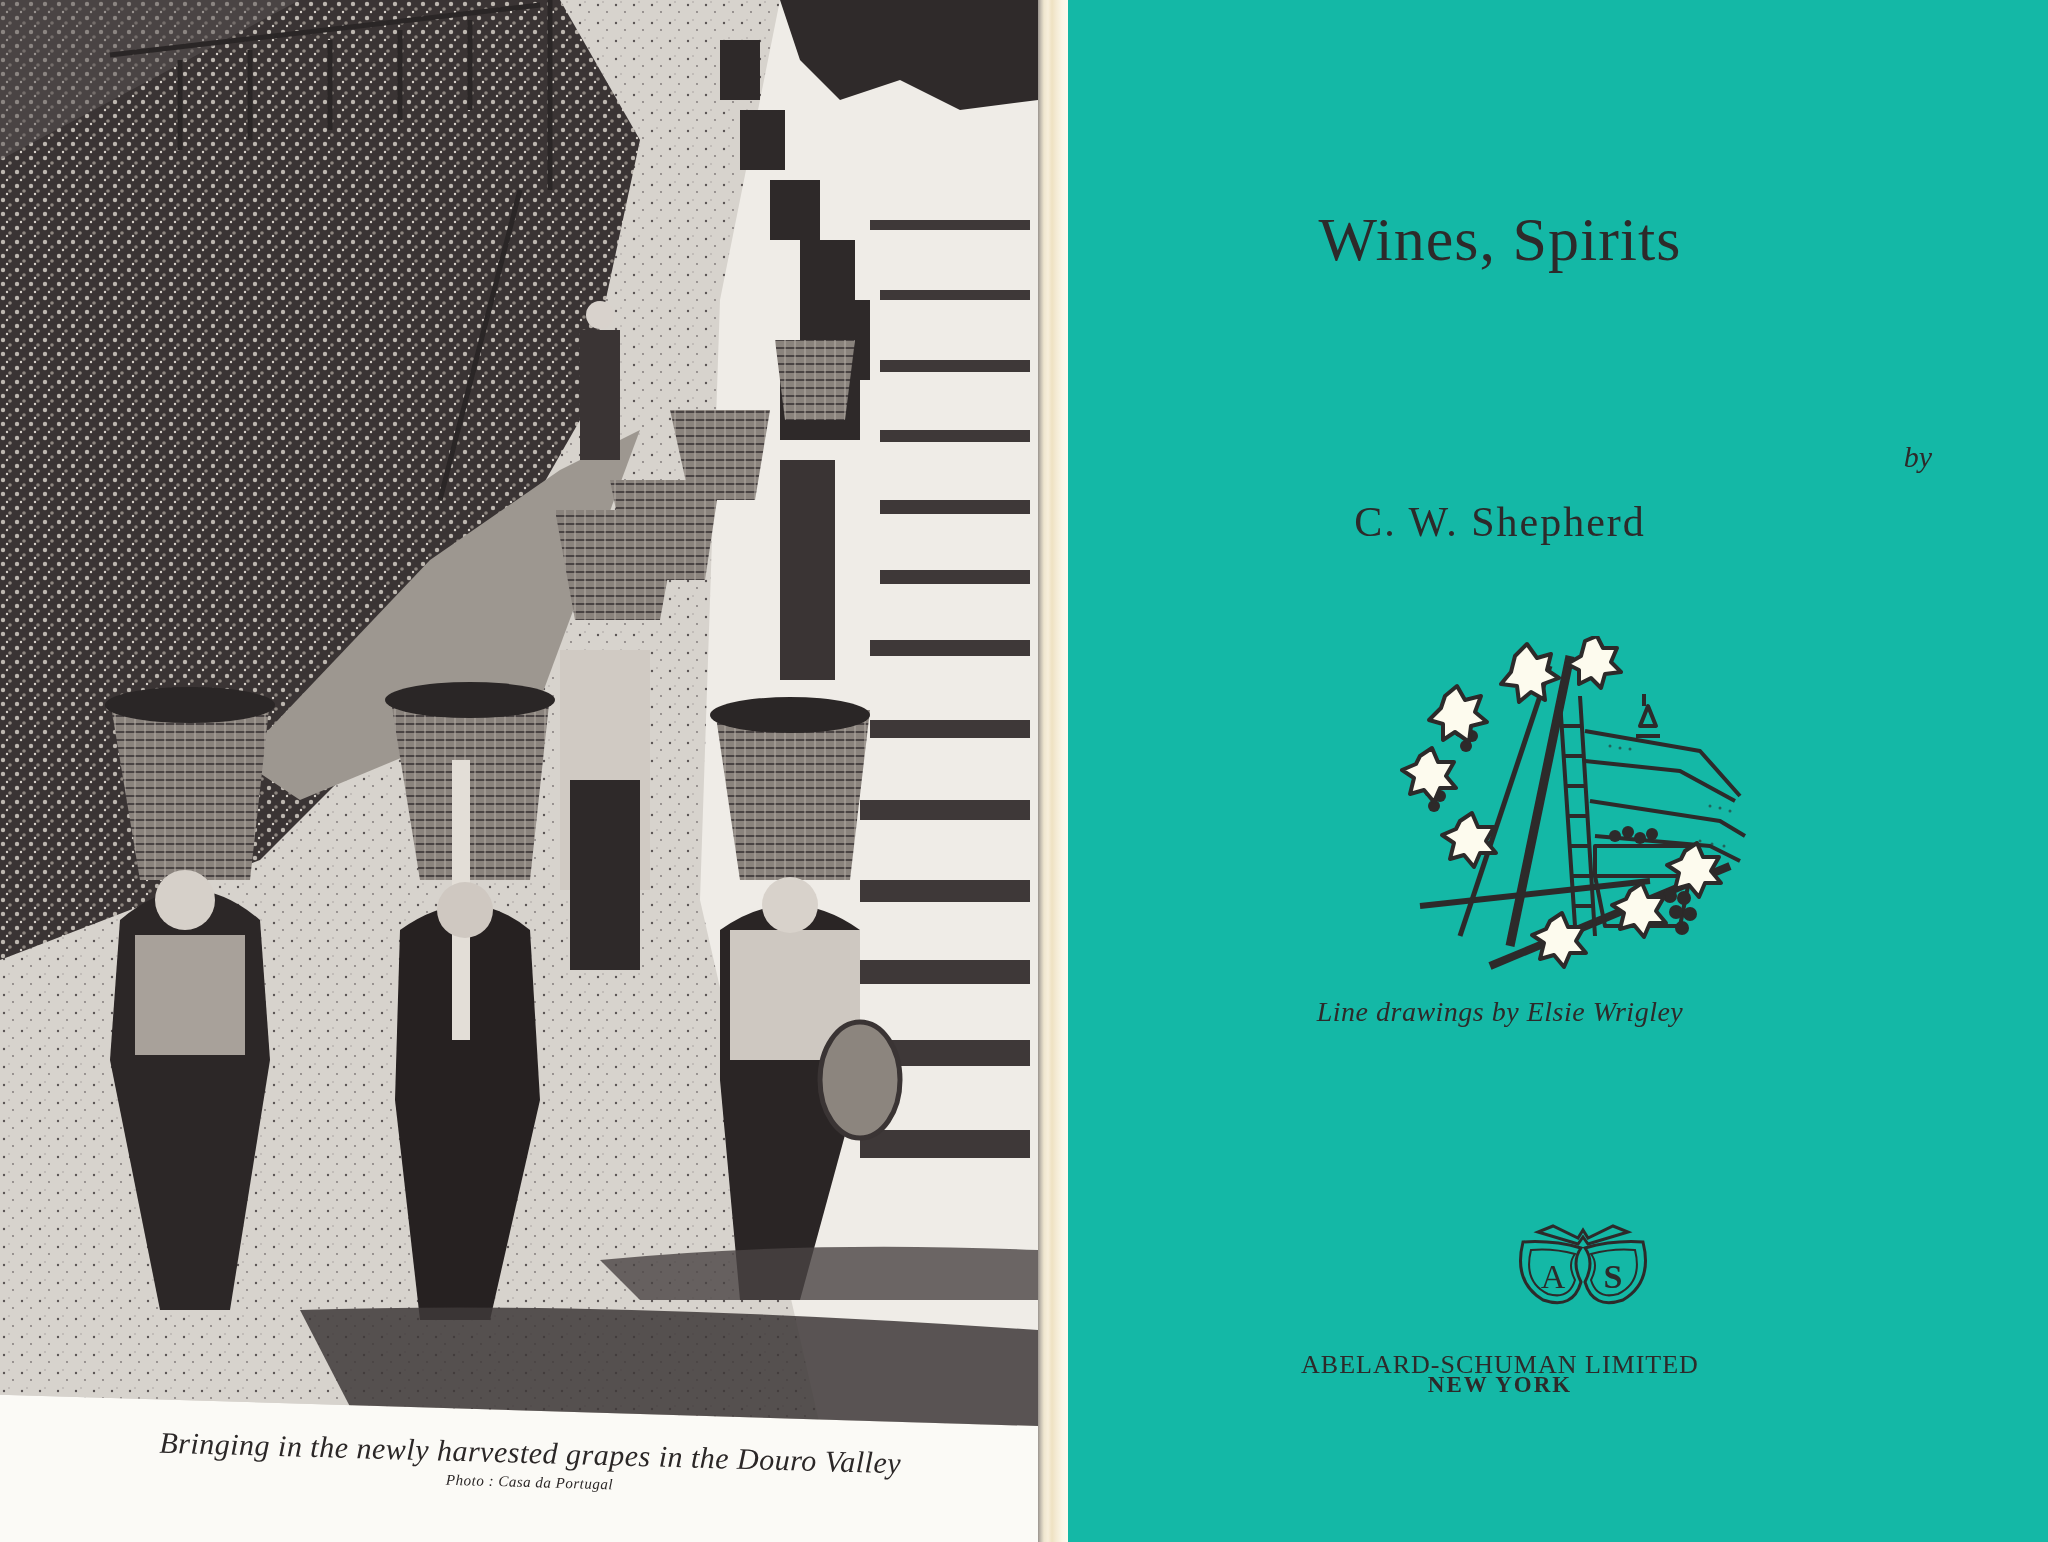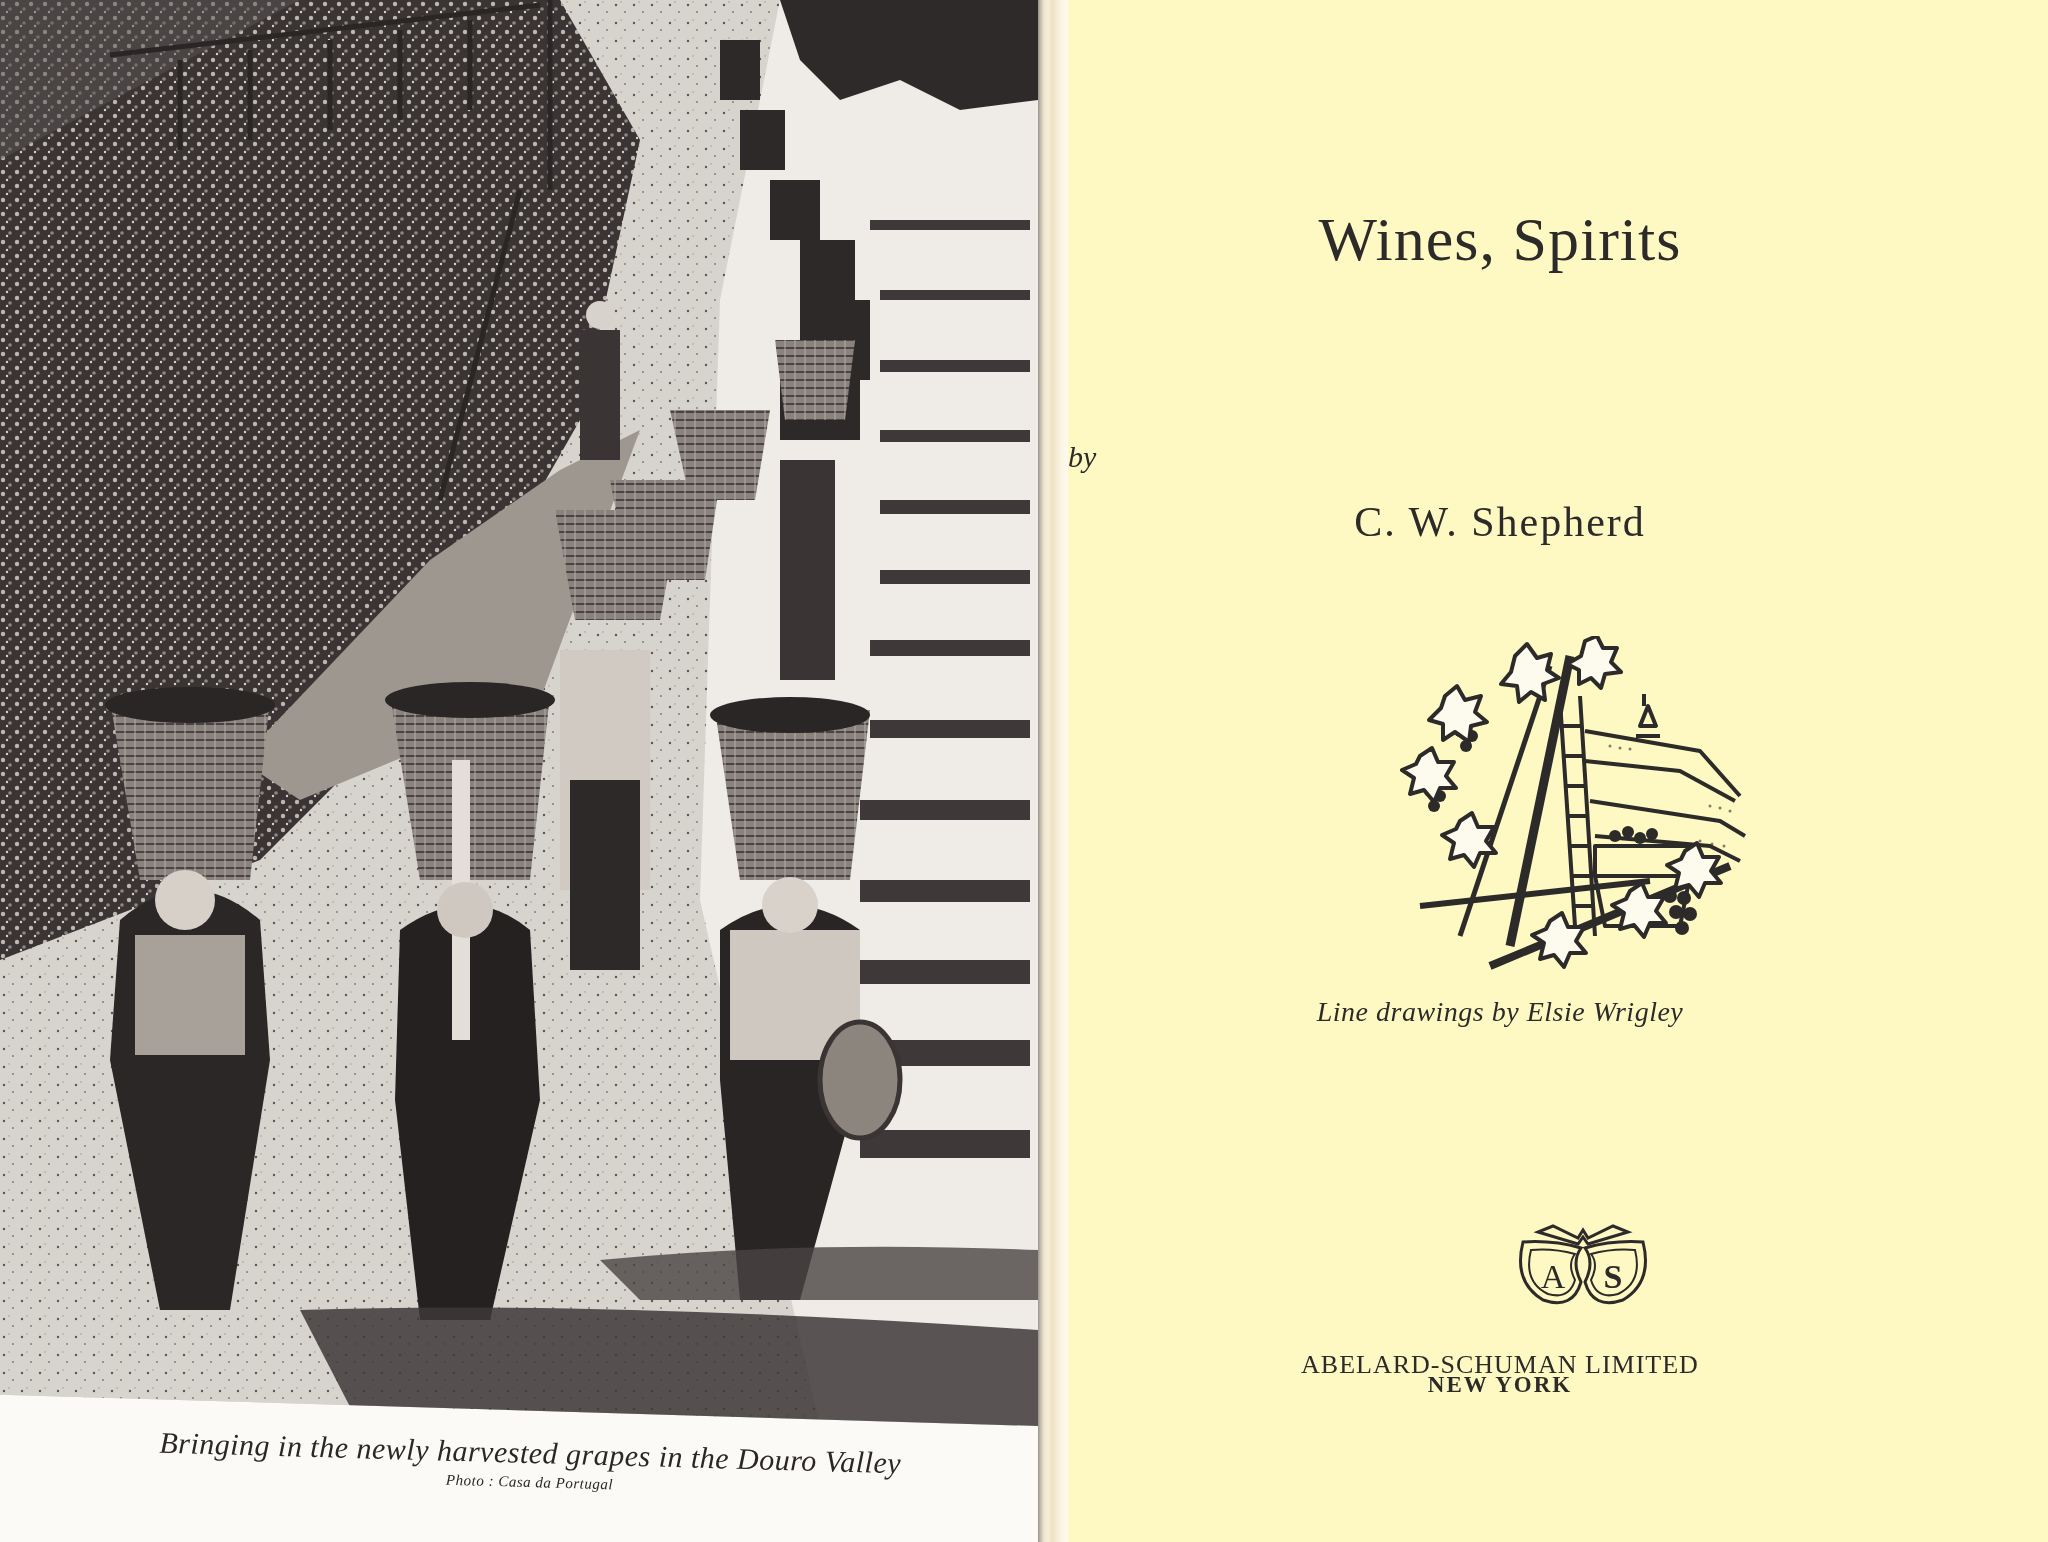--- a/index.html
+++ b/index.html
@@ -30,30 +30,30 @@
 
   
   .spine {
     position:absolute; left:1038px; top:0; width:30px; height:1542px;
     background:linear-gradient(90deg,#9a948e 0px,#c9c2b4 3px,#efe6cf 6px,#f7eedb 10px,#efe2c2 14px,#f4ead3 18px,#fbf6e6 24px,#fdfaee 30px);
   }
 
   
   .right-page {
     position:absolute; left:1068px; top:0; width:980px; height:1542px;
-    background:#fef9c3;
+    background:#14b8a6;
   }
   .title {
     position:absolute; left:0; width:1040px; margin-left:-88px; text-align:center;
     font-size:62px; letter-spacing:1px; color:#2d2a2a; line-height:1;
   }
   .title.l1 { top:208px; }
   .title.l2 { top:324px; }
   .by {
-    position:absolute; top:440px; left:0; width:864px; text-align:left;
+    position:absolute; top:440px; left:0; width:864px; text-align:right;
     font-style:italic; font-size:30px; color:#2d2a2a;
   }
   .author {
     position:absolute; top:498px; left:0; width:864px; text-align:center;
     font-size:42px; letter-spacing:2px; color:#2d2a2a;
   }
   .vignette {
     position:absolute; left:332px; top:636px; width:360px; height:340px;
   }
   .credit {

